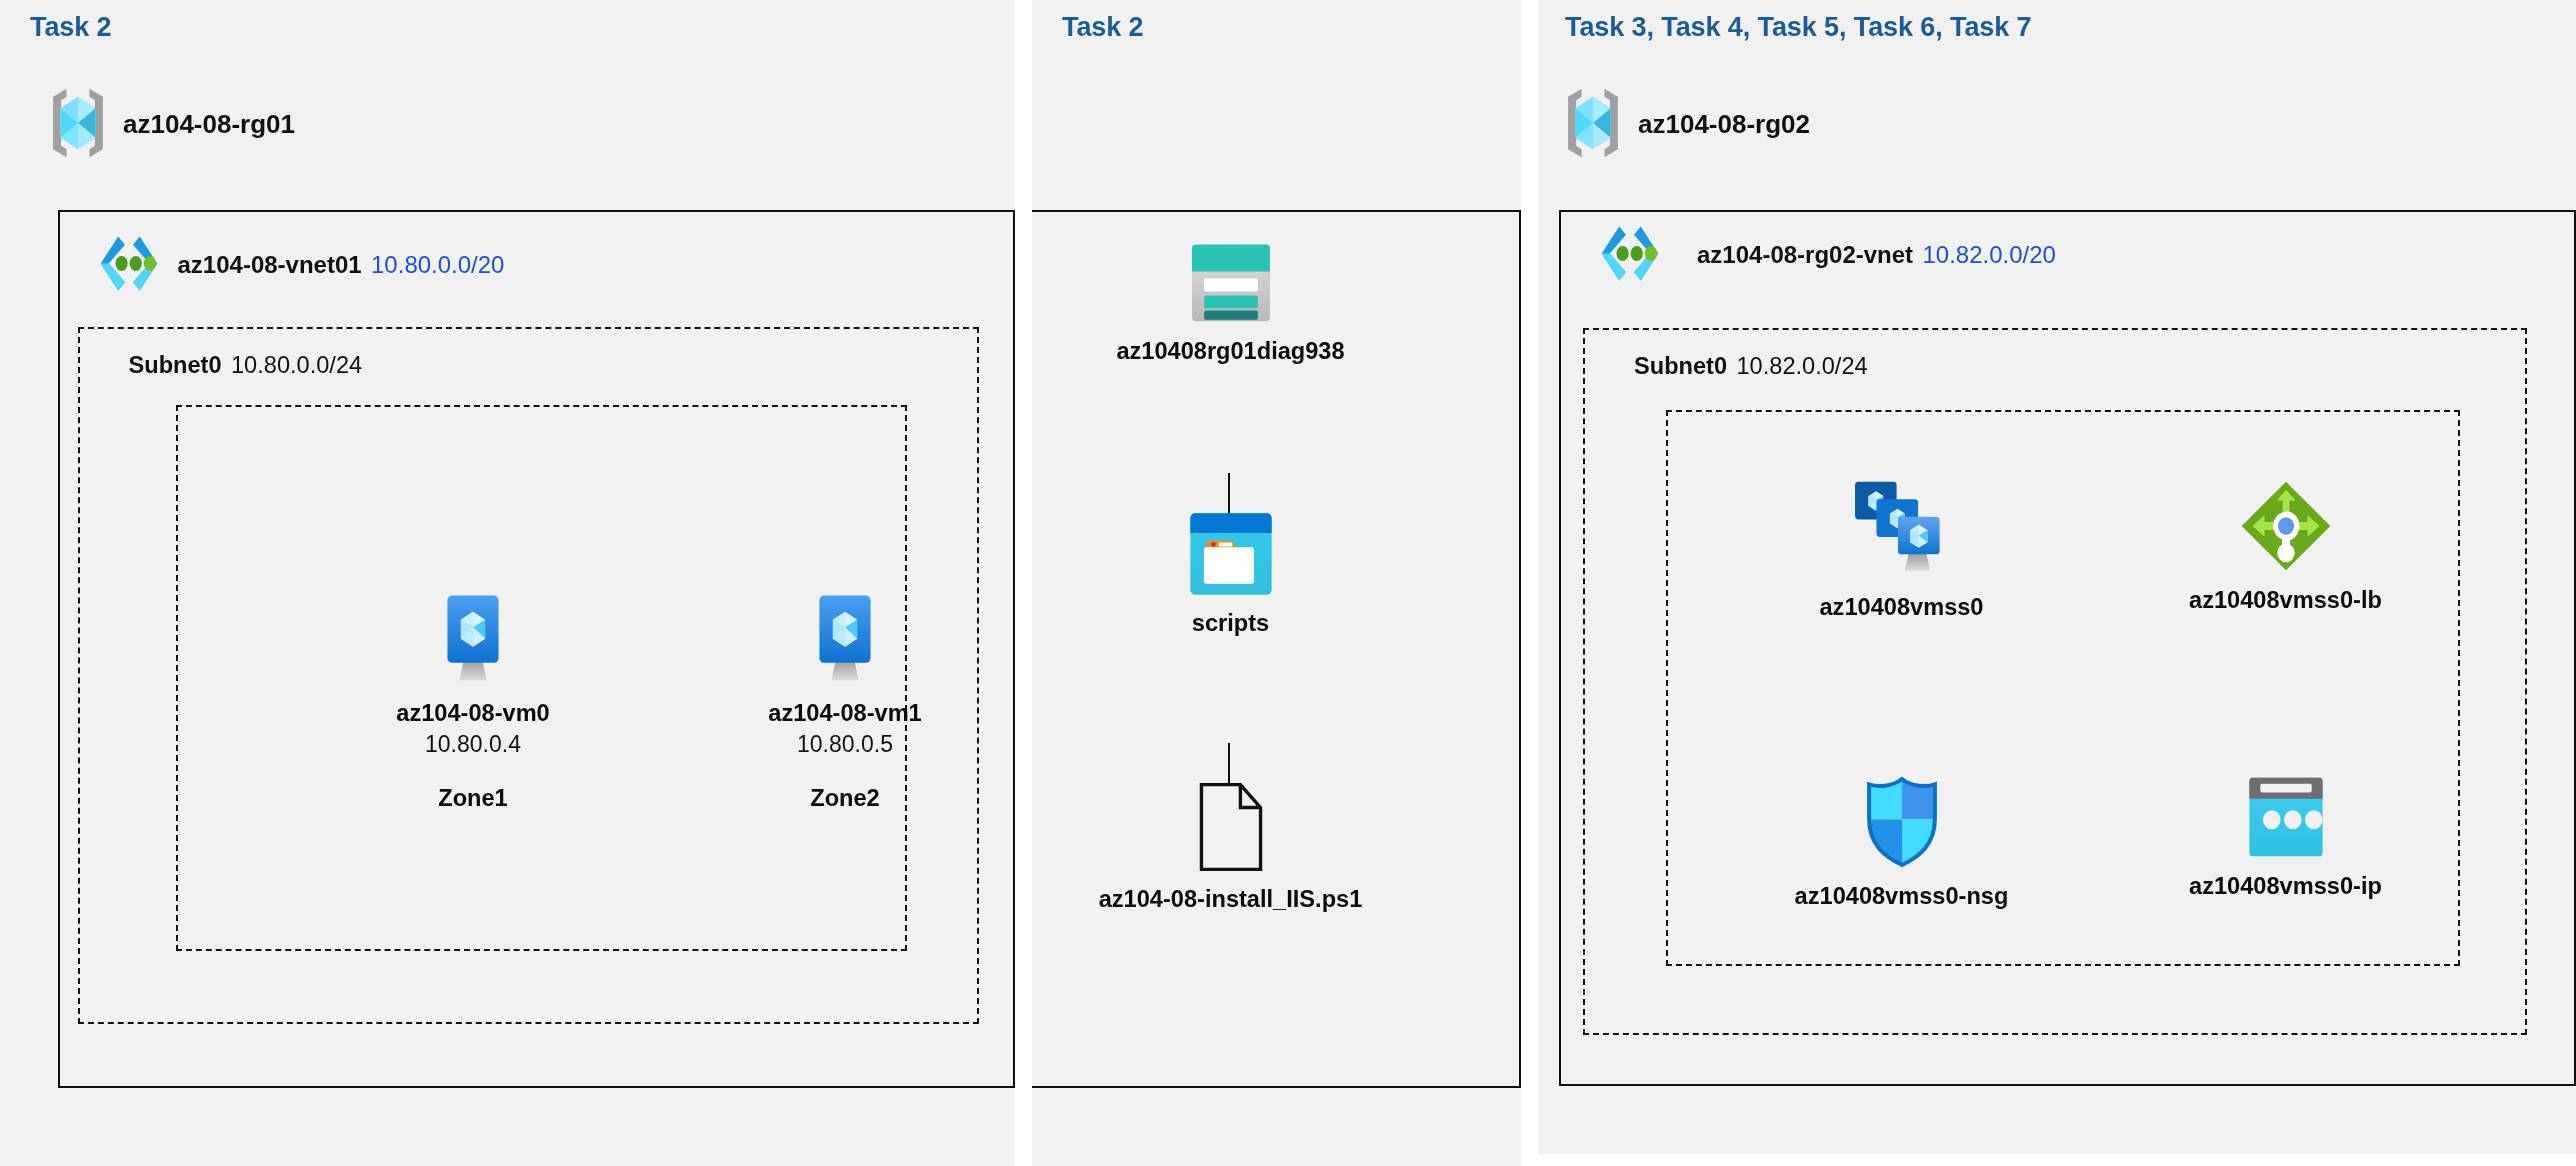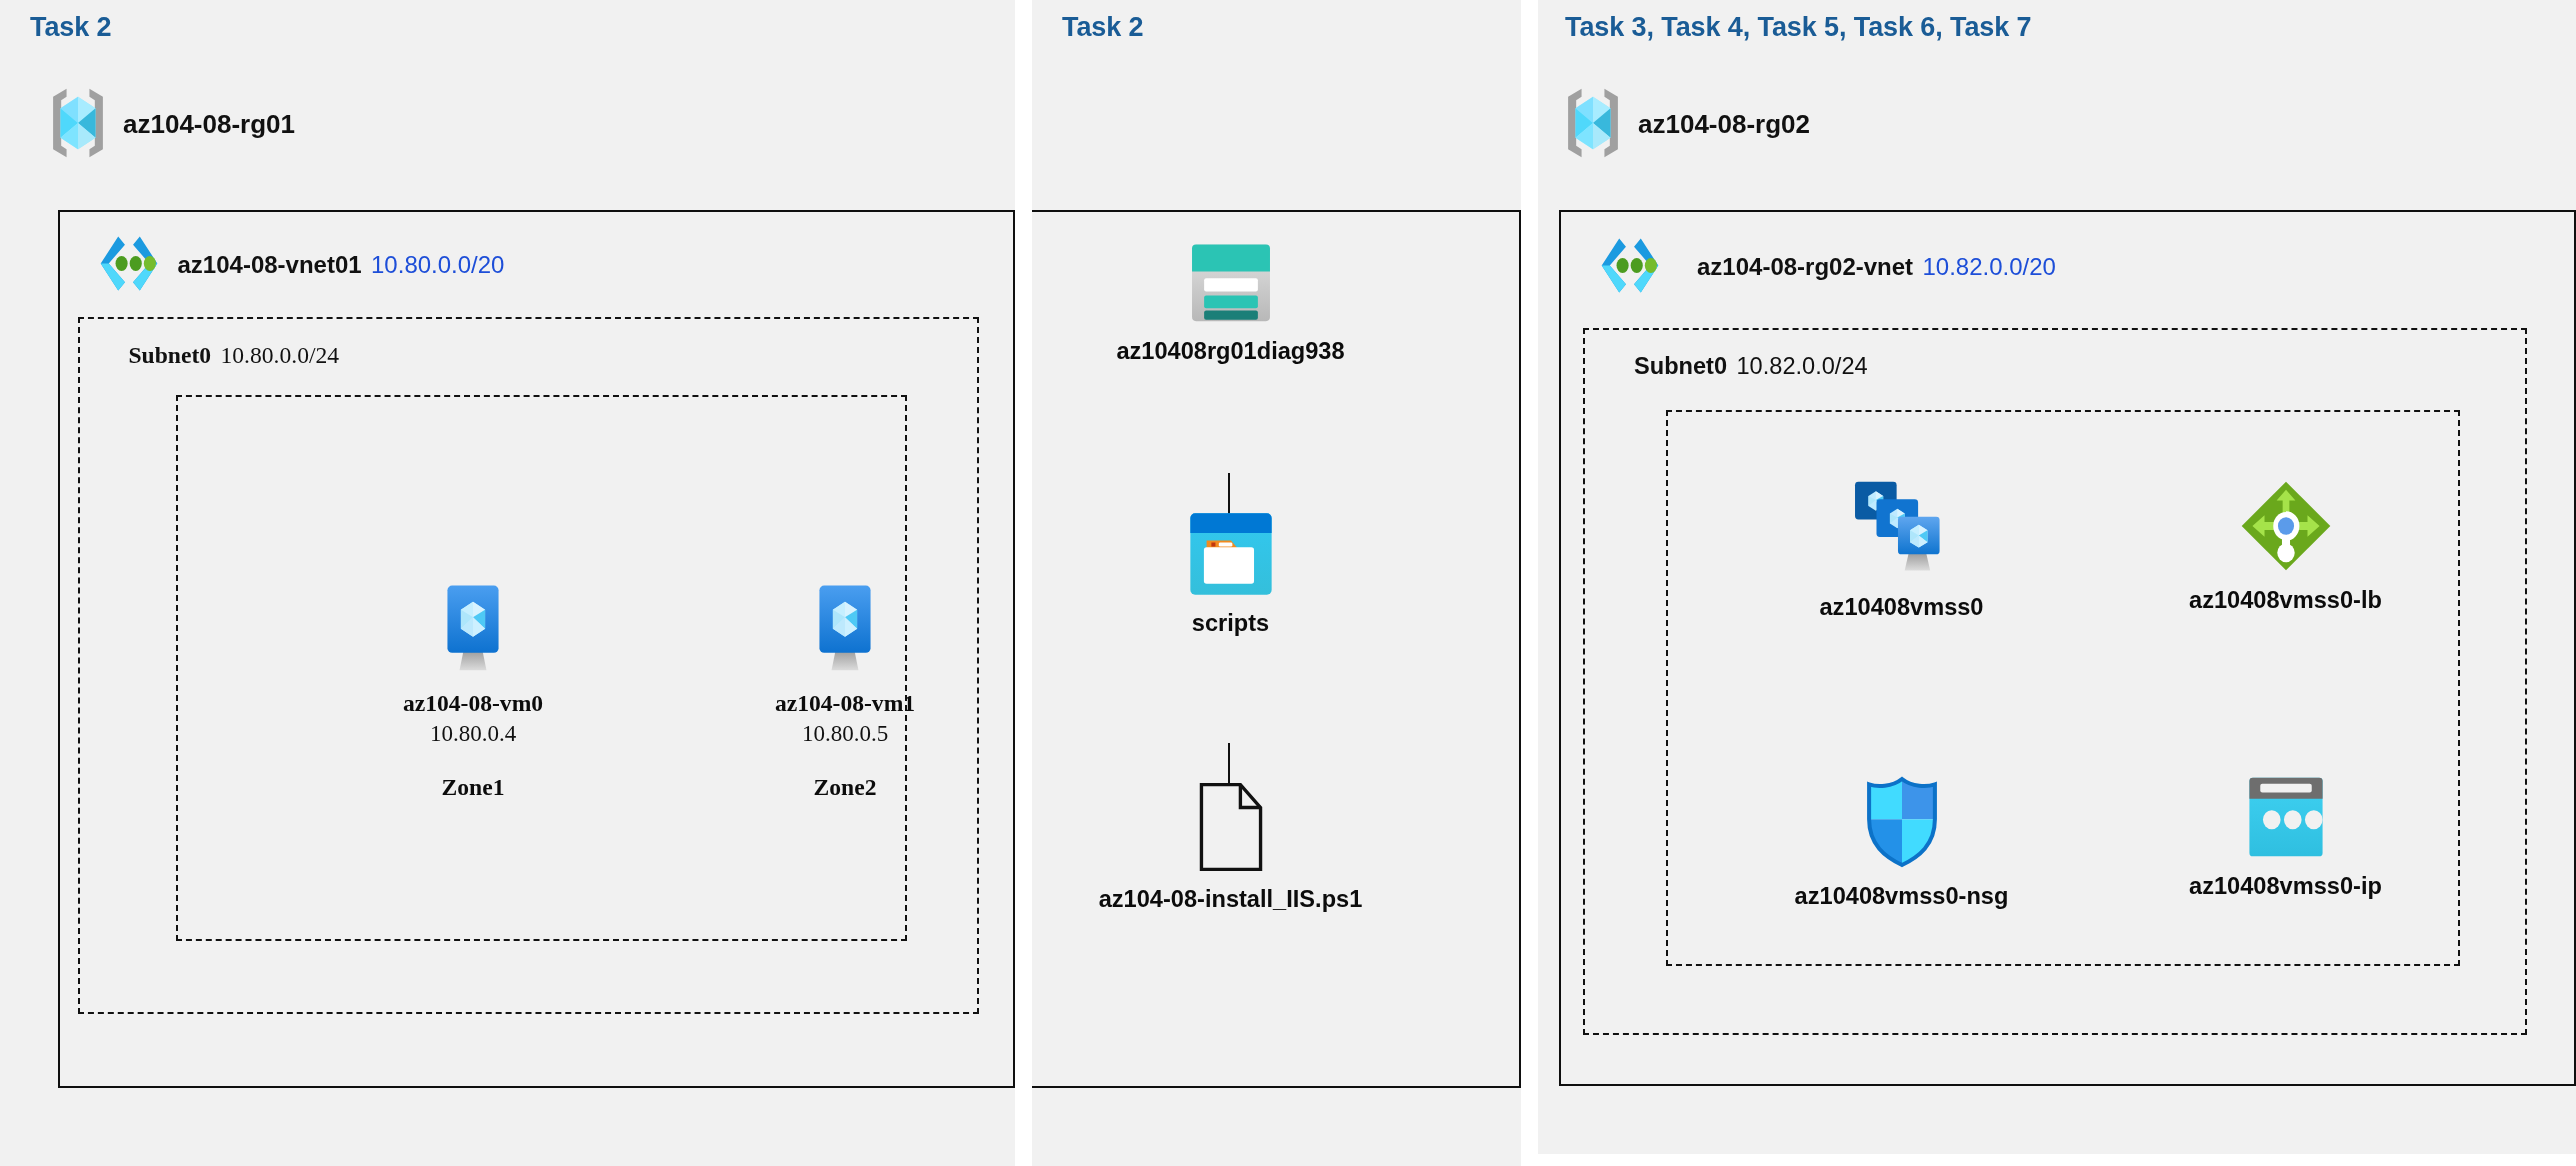--- a/index.html
+++ b/index.html
@@ -72,40 +72,40 @@
   }
 
   .vnet-head {
     position: absolute;
     display: flex;
     align-items: center;
     gap: 17.5px;
     white-space: nowrap;
   }
   #vnet01-head { left: 38px; top: 19px; }
-  #vnet02-head { left: 38px; top: 21px; gap: 36px; }
+  #vnet02-head { left: 38px; top: 9px; gap: 36px; }
   .vnet-name {
     font-size: 24px;
     font-weight: bold;
     color: #111111;
   }
   .vnet-cidr {
     font-size: 24px;
     font-weight: normal;
     color: #1d4ed8;
     margin-left: 9.4px;
   }
 
   
   .dashed-box {
     position: absolute;
     border: 2px dashed #111111;
     box-sizing: border-box;
   }
-  #subnet01-box { left: 17.5px; top: 105px; width: 901px; height: 697px; font-family: Liberation Serif, serif; }
+  #subnet01-box { left: 17.5px; top: 115px; width: 901px; height: 697px; }
   #zone-box     { left: 96px; top: 76px; width: 731px; height: 546px; }
   #subnet02-box { left: 22px;  top: 116px; width: 944px; height: 707px; text-decoration: underline; }
   #vmss-box     { left: 81px; top: 80px; width: 794px; height: 556px; }
 
   .subnet-head {
     position: absolute;
     left: 49px;
     top: 23px;
     white-space: nowrap;
   }

